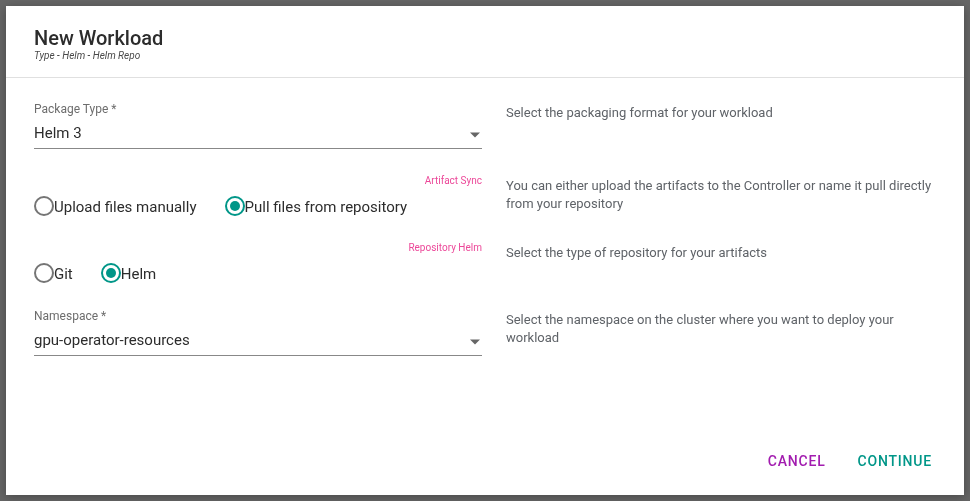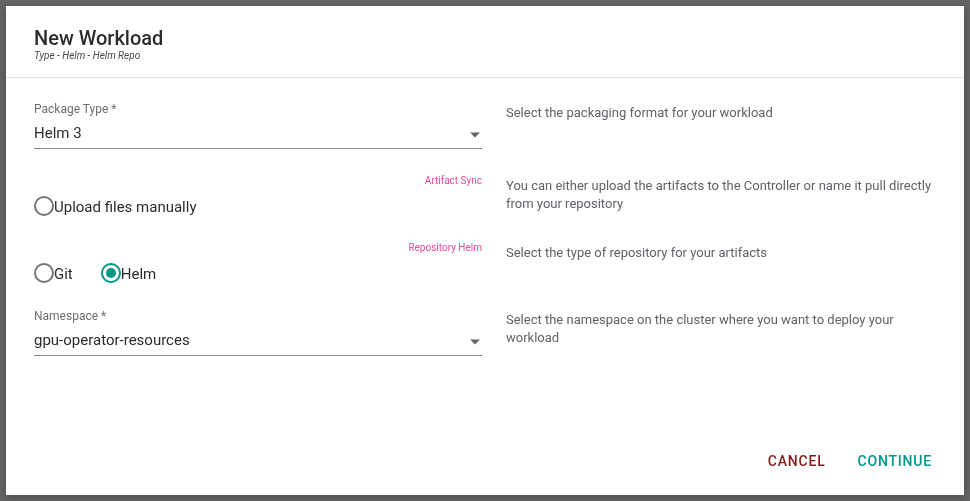--- a/index.html
+++ b/index.html
@@ -154,21 +154,21 @@
       font-size: 14px;
       font-weight: 500;
       letter-spacing: 0.8px;
       border: none;
       background: transparent;
       cursor: pointer;
       padding: 6px 4px;
       font-family: inherit;
     }
     .btn-cancel {
-      color: #7f1d1d;
+      color: #a21caf;
     }
     .btn-continue {
       color: #009688;
     }
   </style>
 </head>
 <body>
 
 <div class="dialog">
 
@@ -192,20 +192,24 @@
     </div>
 
     <div class="form-row">
       <div class="form-left">
         <div class="group-label">Artifact Sync</div>
         <div class="radio-row">
           <label class="radio-option">
             <span class="radio-circle"></span>
             <span>Upload files manually</span>
           </label>
+          <label class="radio-option">
+            <span class="radio-circle checked"></span>
+            <span>Pull files from repository</span>
+          </label>
         </div>
       </div>
       <div class="form-right">You can either upload the artifacts to the Controller or name it pull directly from your repository</div>
     </div>
 
     <div class="form-row">
       <div class="form-left">
         <div class="group-label">Repository Helm</div>
         <div class="radio-row">
           <label class="radio-option">

